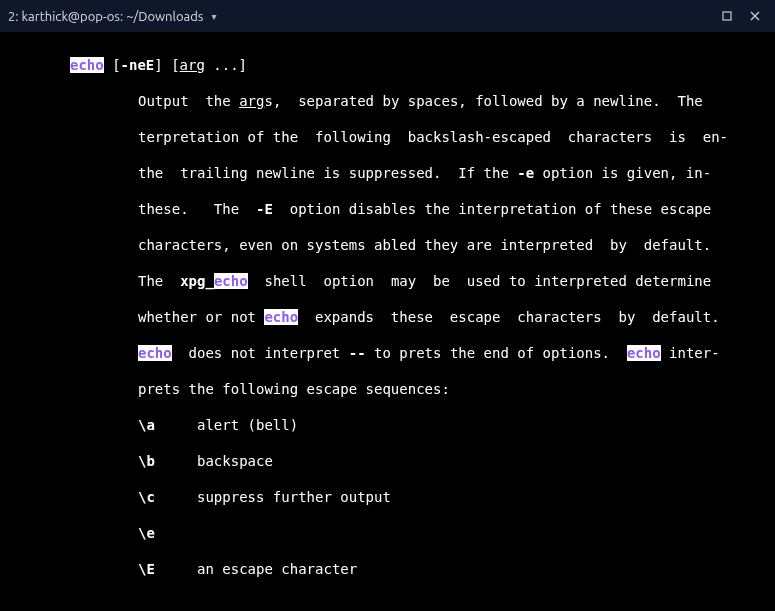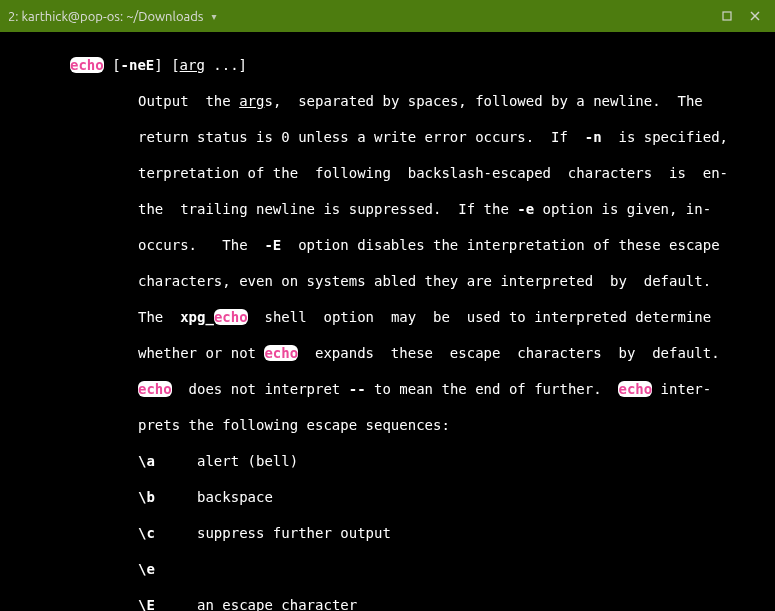--- a/index.html
+++ b/index.html
@@ -7,21 +7,21 @@
       width: 775px;
       height: 611px;
       background: #000;
       font-family: 'DejaVu Sans Mono', 'Liberation Mono', monospace;
       font-size: 14px;
       color: #fff;
       overflow: hidden;
     }
     .titlebar {
       height: 32px;
-      background: #4d7c0f;
+      background: #0f172a;
       display: flex;
       align-items: center;
       padding: 0 8px;
       font-family: 'Ubuntu', 'Cantarell', sans-serif;
       font-size: 13px;
       color: #ddd;
     }
     .titlebar-title { display: flex; align-items: center; }
     .dropdown-arrow { margin-left: 8px; font-size: 10px; opacity: 0.8; }
     .titlebar-spacer { flex: 1; }
@@ -35,21 +35,21 @@
       margin-left: 4px;
       font-size: 11px;
       opacity: 0.9;
     }
     .terminal {
       padding: 6px 8px;
       line-height: 18px;
       white-space: pre;
       font-size: 14px;
     }
-    .hl { background: #fff; color: #ec4899; border-radius: 6px; }
+    .hl { background: #fff; color: #8b5cf6; }
     .bold { font-weight: bold; }
     .ul { text-decoration: underline; }
     .line { display: block; }
     .ind1 { padding-left: 62px; }
     .ind2 { padding-left: 130px; }
   </style>
 </head>
 <body>
 
 <div class="titlebar">
@@ -67,28 +67,27 @@
     <svg width="10" height="10" viewBox="0 0 10 10">
         <line x1="1" y1="1" x2="9" y2="9" stroke="#ddd" stroke-width="1.4"></line>
         <line x1="9" y1="1" x2="1" y2="9" stroke="#ddd" stroke-width="1.4"></line>
       </svg>
   </div>
 </div>
 
 <div class="terminal">
 <span class="line ind1"><span class="hl bold">echo</span> [<span class="bold">-neE</span>] [<span class="ul">arg</span><span> ...]</span></span>
 <span class="line ind2"><span>Output  the </span><span class="ul">arg</span><span>s,  separated by spaces, followed by a newline.  The</span></span>
-<span class="line ind2"><span>return status is 0 unless a write error occurs.  If  </span><span class="bold">-n</span><span>  is specified,</span></span>
 <span class="line ind2">terpretation of the  following  backslash-escaped  characters  is  en-</span>
 <span class="line ind2"><span>the  trailing newline is suppressed.  If the </span><span class="bold">-e</span><span> option is given, in-</span></span>
-<span class="line ind2"><span>occurs.   The  </span><span class="bold">-E</span><span>  option disables the interpretation of these escape</span></span>
+<span class="line ind2"><span>these.   The  </span><span class="bold">-E</span><span>  option disables the interpretation of these escape</span></span>
 <span class="line ind2">characters, even on systems abled they are interpreted  by  default.</span>
 <span class="line ind2"><span>The  </span><span class="bold">xpg_</span><span class="hl bold">echo</span><span>  shell  option  may  be  used to interpreted determine</span></span>
 <span class="line ind2"><span>whether or not </span><span class="hl bold">echo</span><span>  expands  these  escape  characters  by  default.</span></span>
-<span class="line ind2"><span class="hl bold">echo</span><span>  does not interpret </span><span class="bold">--</span><span> to mean the end of further.  </span><span class="hl bold">echo</span><span> inter-</span></span>
+<span class="line ind2"><span class="hl bold">echo</span><span>  does not interpret </span><span class="bold">--</span><span> to prets the end of options.  </span><span class="hl bold">echo</span><span> inter-</span></span>
 <span class="line ind2">prets the following escape sequences:</span>
 <span class="line ind2"><span class="bold">\a</span>     <span>alert (bell)</span></span>
 <span class="line ind2"><span class="bold">\b</span>     <span>backspace</span></span>
 <span class="line ind2"><span class="bold">\c</span>     <span>suppress further output</span></span>
 <span class="line ind2"><span class="bold">\e</span></span>
 <span class="line ind2"><span class="bold">\E</span>     <span>an escape character</span></span>
 
 
 
 

